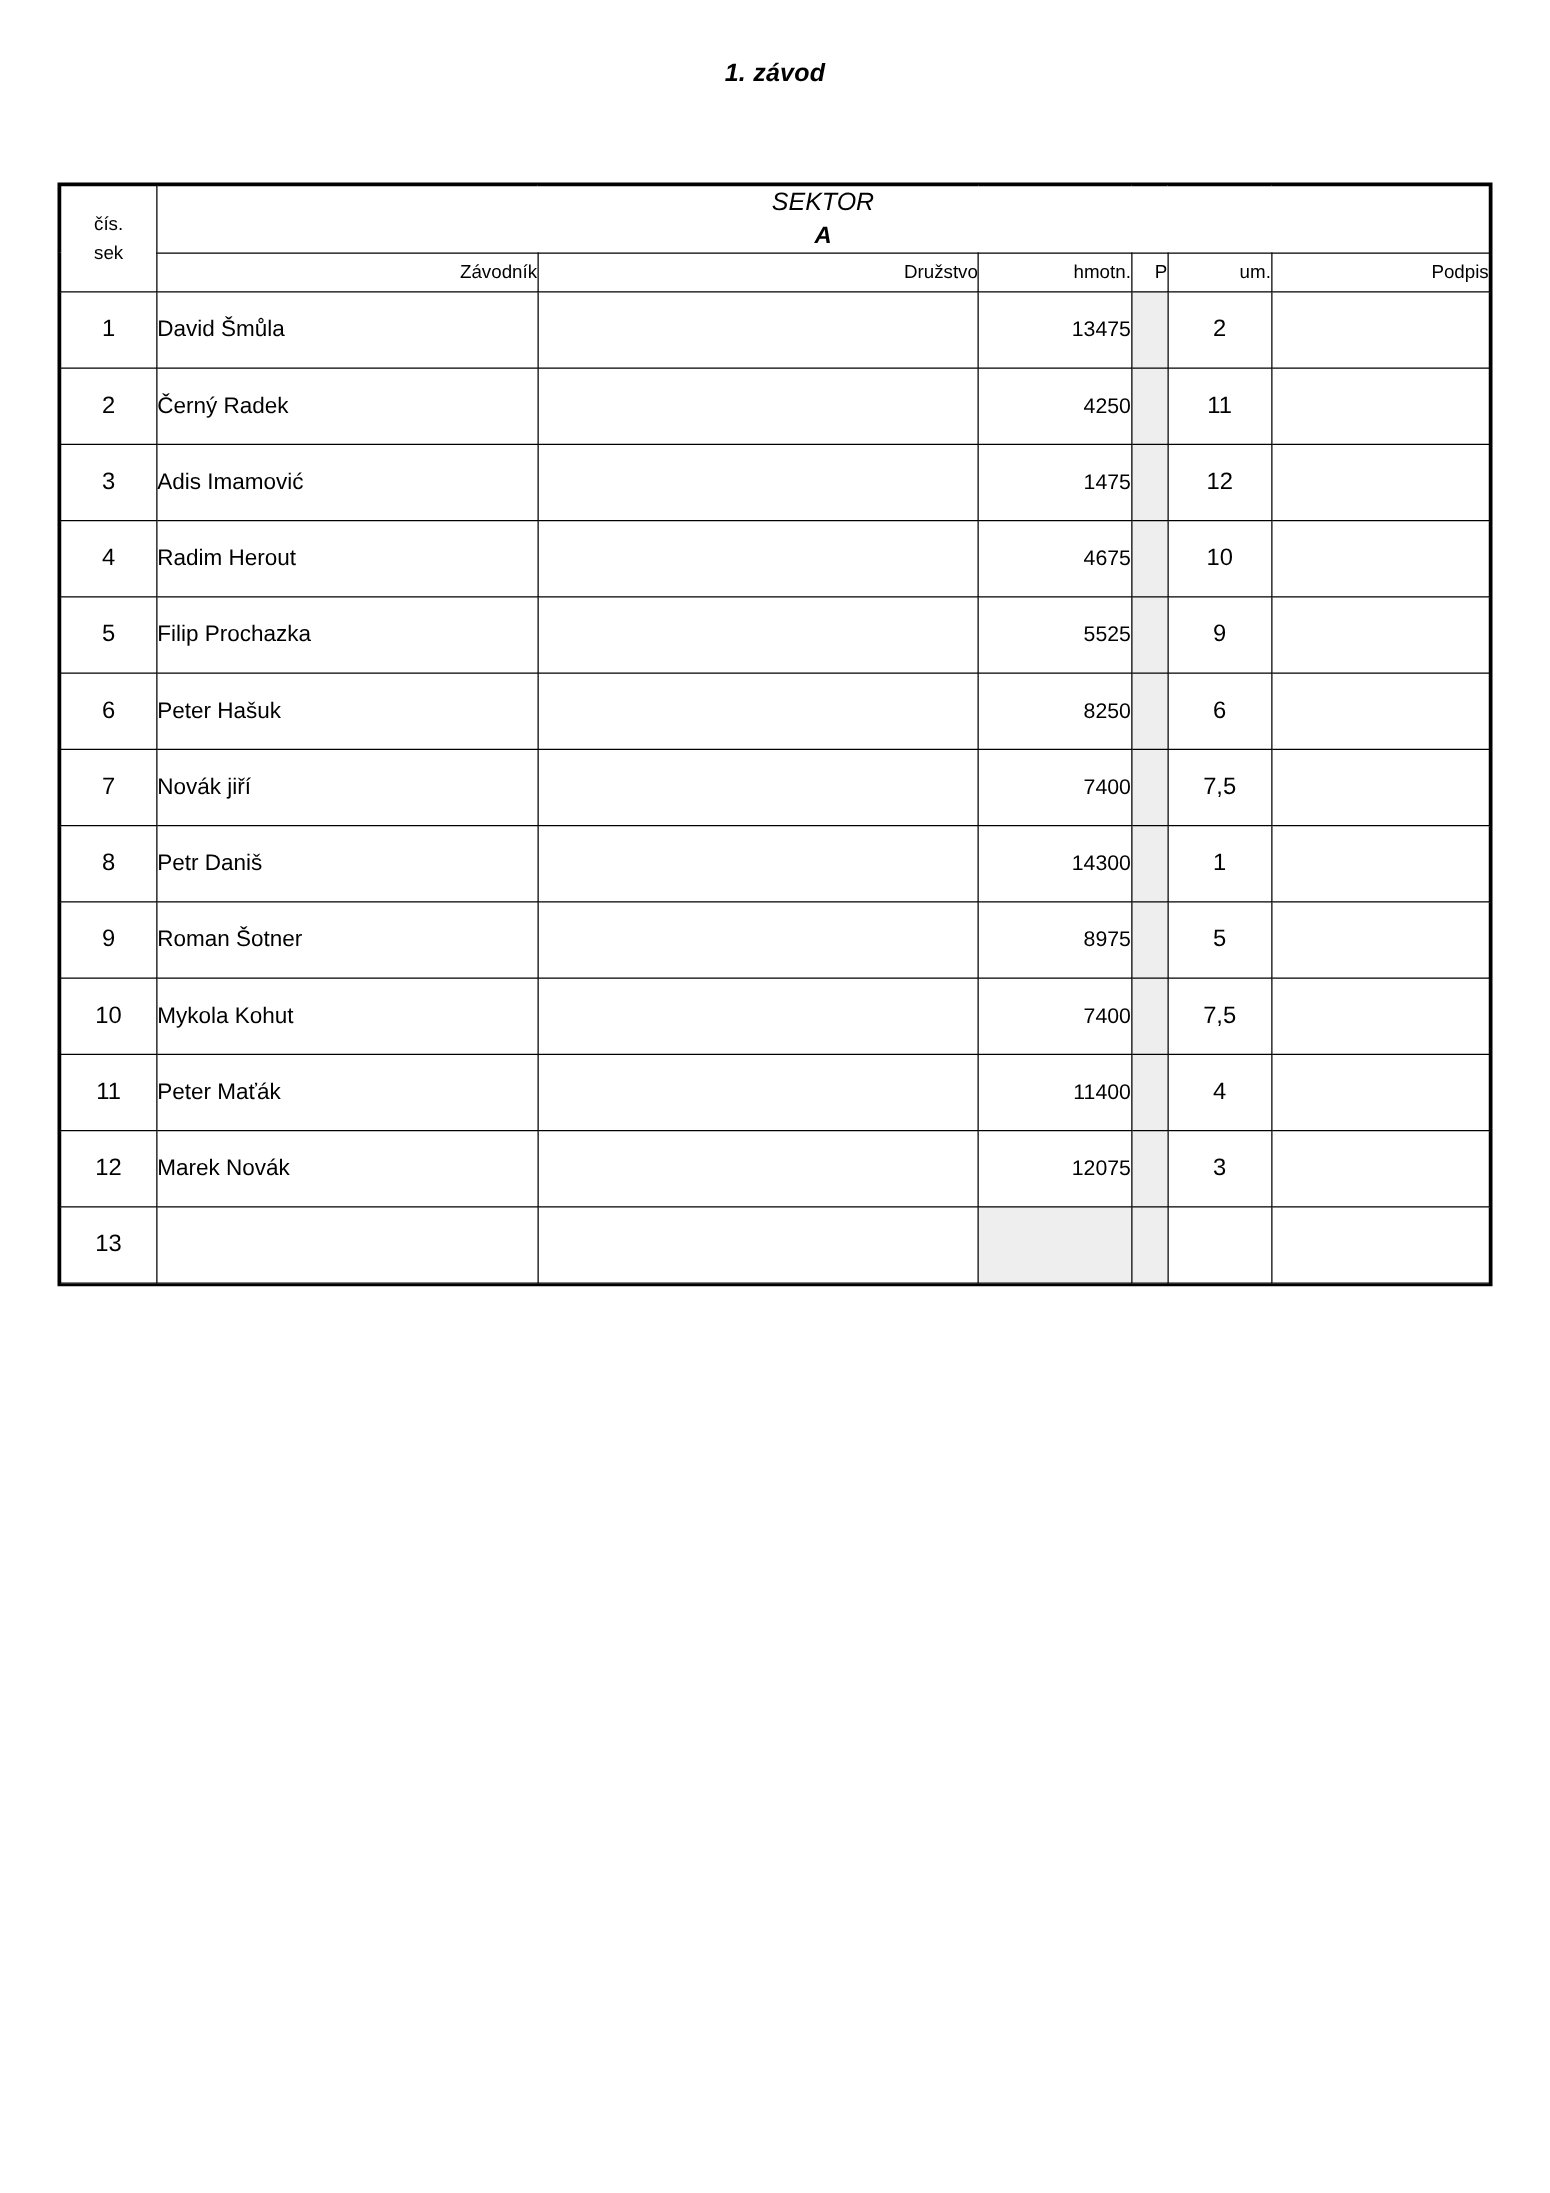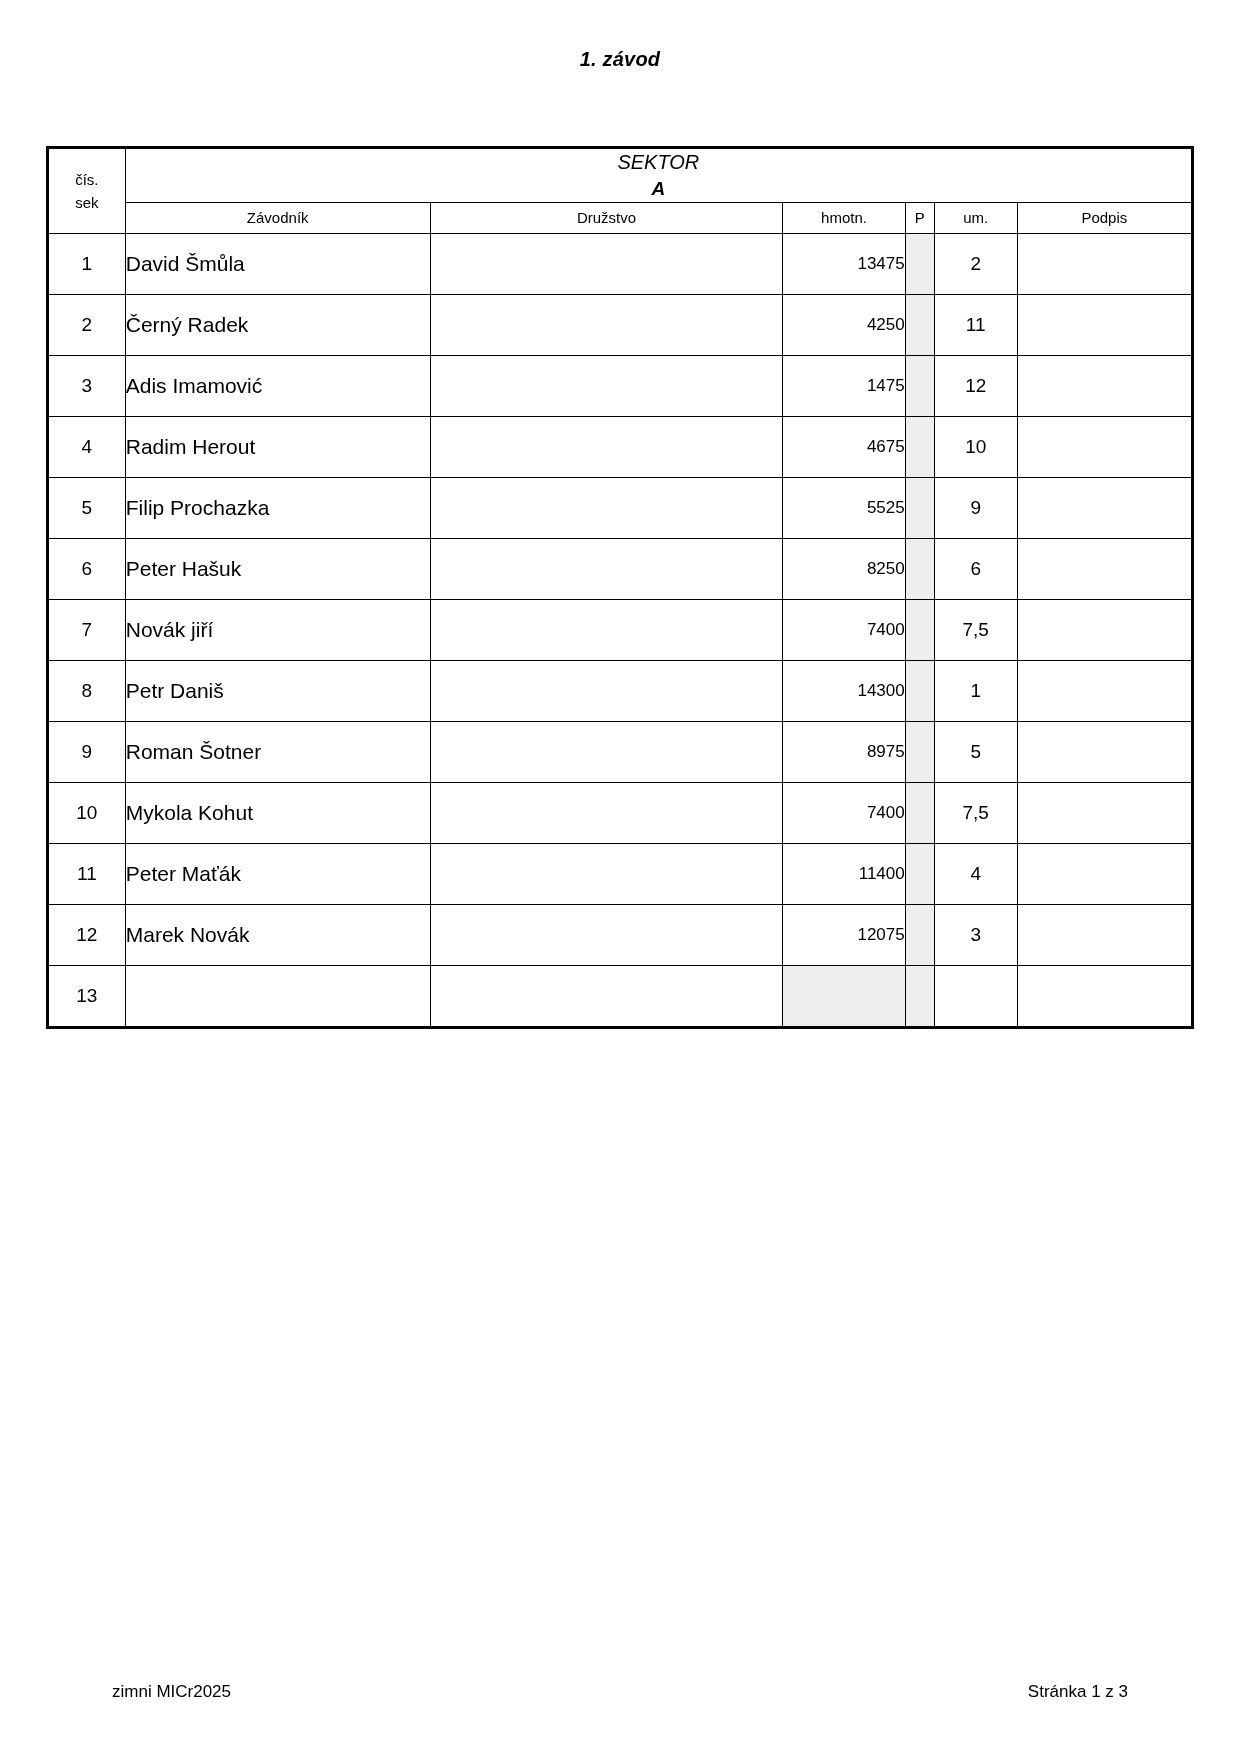--- a/index.html
+++ b/index.html
@@ -85,40 +85,40 @@
     padding: 8px 0 6px 0;
     font-style: italic;
   }
   .sektor-head .sektor-letter {
     display: block;
     font-size: 19px;
     font-weight: bold;
   }
 
   .subhead td {
-    text-align: center;
+    text-align: right;
     font-size: 15px;
     font-weight: bold;
     height: 30px;
     padding: 2px 4px;
     margin-top: 42px;
   }
 
   tr.data-row td {
     height: 60px;
   }
 
   .cell-num {
     text-align: center;
     font-size: 19px;
     font-weight: bold;
   }
   .cell-name {
     text-align: left;
-    font-size: 21px;
+    font-size: 18px;
     font-weight: bold;
     padding-left: 12px;
   }
   .cell-team {
     text-align: left;
     font-size: 18px;
     padding-left: 10px;
   }
   .cell-mass {
     text-align: right;
@@ -312,18 +312,14 @@
             <td class="cell-team"></td>
             <td class="cell-mass"></td>
             <td class="cell-p"></td>
             <td class="cell-place"></td>
             <td class="cell-sign"></td>
           </tr>
         </tbody>
     </table>
   </div>
 
-  <div class="footer">
-    <div class="footer-left">zimni MICr2025</div>
-    <div class="footer-right">Stránka 1 z 3</div>
-  </div>
 
 </div>
 
 </body></html>

